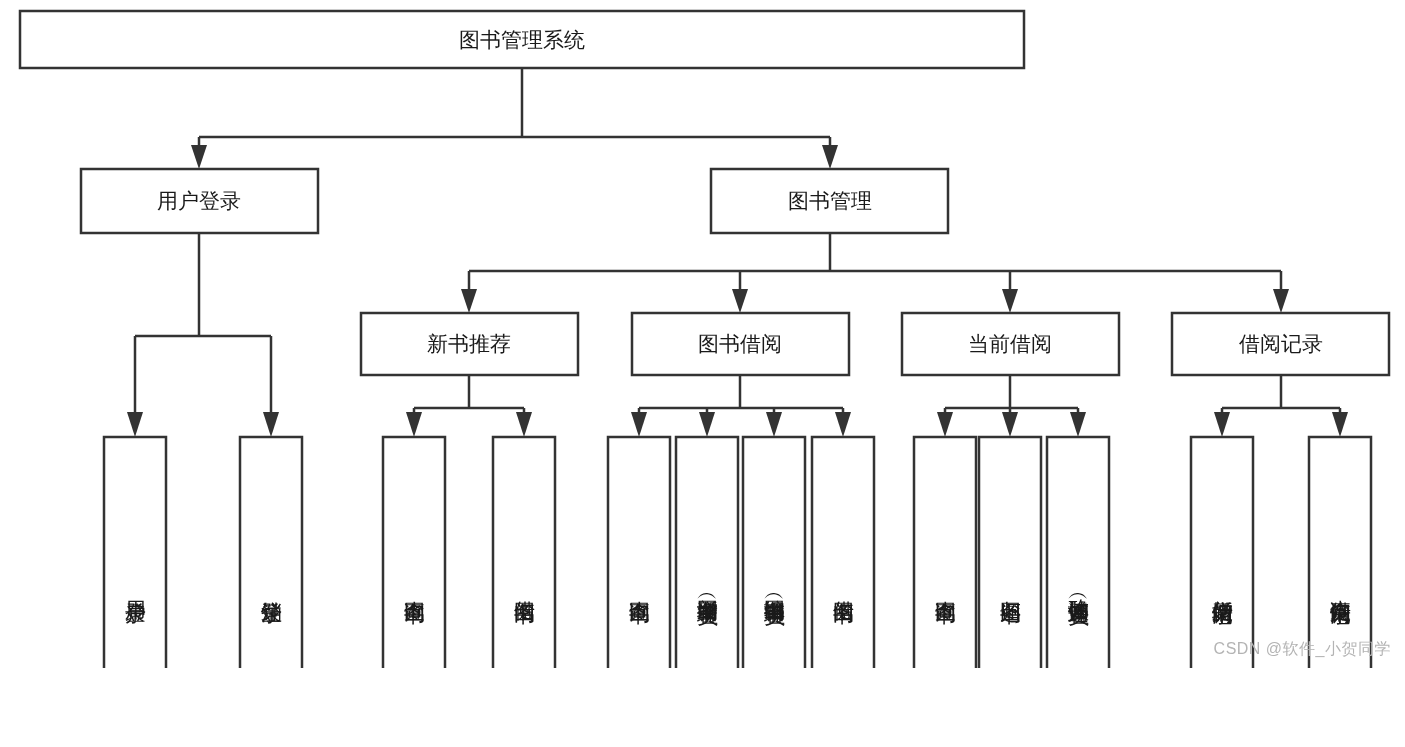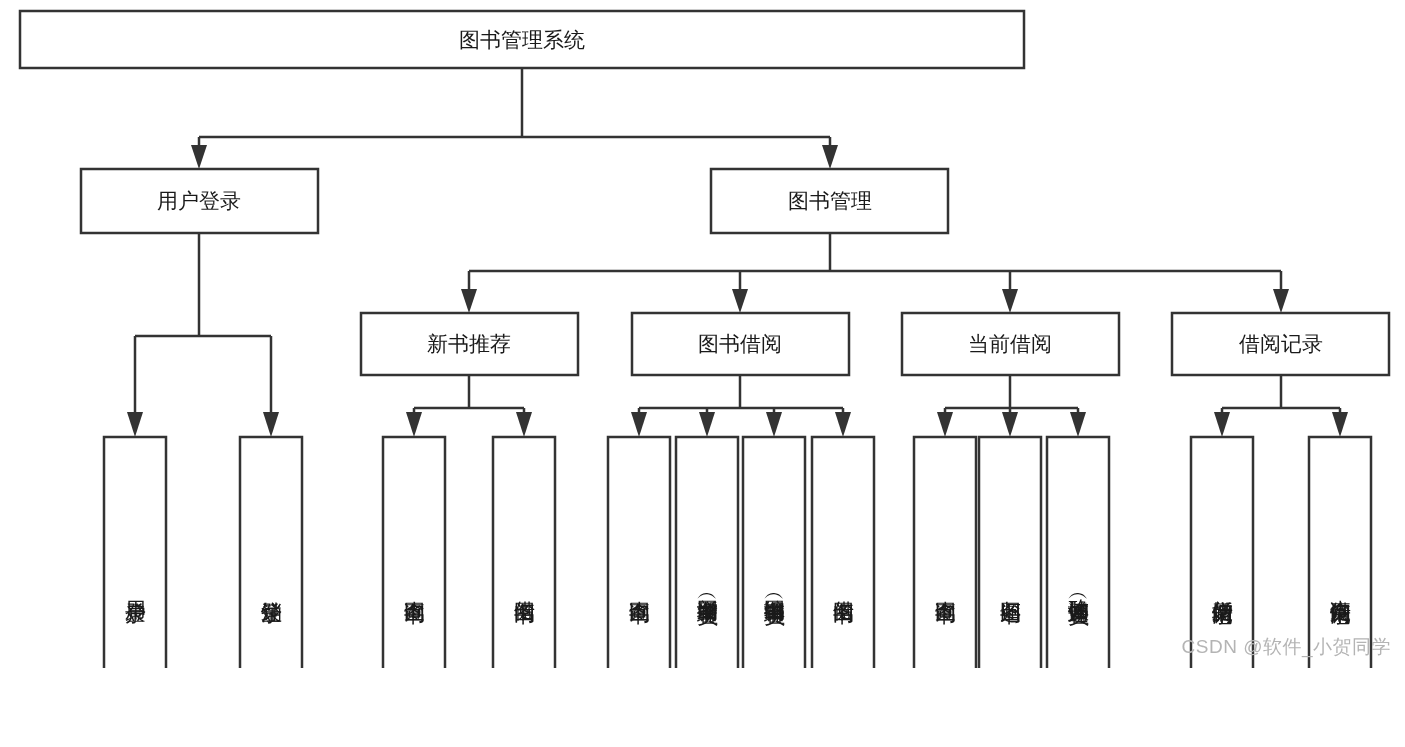--- a/index.html
+++ b/index.html
@@ -62,21 +62,21 @@
     text-align: center;
     letter-spacing: 1px;
     white-space: nowrap;
     pointer-events: none;
   }
   .watermark {
     position: absolute;
     right: 14px;
     bottom: 8px;
     font-family: "Liberation Sans", "DejaVu Sans", sans-serif;
-    font-size: 19px;
+    font-size: 16px;
     color: #b4b4b4;
     letter-spacing: 0.5px;
     user-select: none;
   }
 </style>
 </head>
 <body>
 
 <div id="diagram-root">
 

